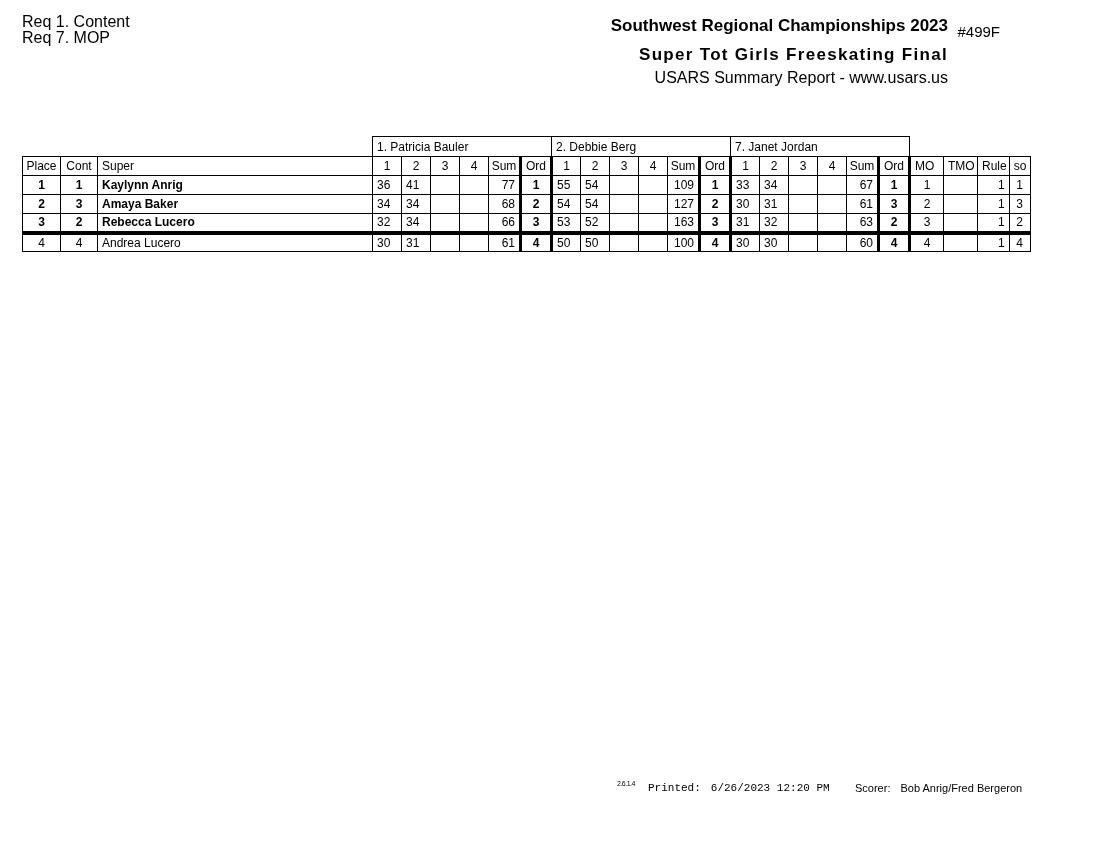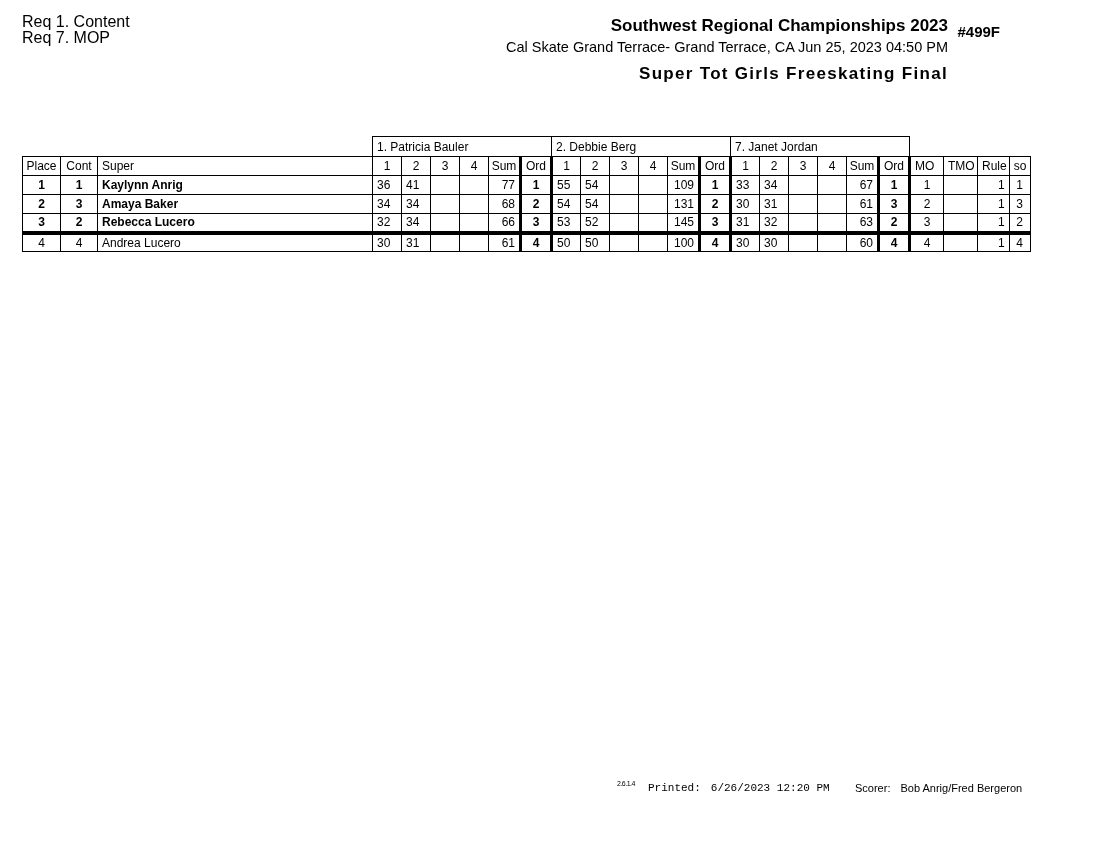--- a/index.html
+++ b/index.html
@@ -8,21 +8,21 @@
     position: relative;
     font-family: "Liberation Sans", sans-serif;
     color: #000;
     overflow: hidden;
   }
 
   
   .req-block { position: absolute; left: 22px; top: 14px; font-size: 16px; line-height: 16px; }
 
   
-  .heat-number { position: absolute; right: 100px; top: 23px; font-size: 15px; font-weight: bold; }
+  .heat-number { position: absolute; right: 100px; top: 23px; font-size: 15px; font-weight: normal; }
 
   
   .header-block { position: absolute; left: 0; top: 16px; width: 948px; text-align: right; }
   .title { font-size: 17px; font-weight: bold; }
   .venue { font-size: 14.5px; margin-top: 3px; }
   .event-title { font-size: 17px; font-weight: bold; letter-spacing: 1.3px; margin-top: 9px; }
   .report-title { font-size: 16px; margin-top: 4px; }
 
   
   .table-wrap { position: absolute; left: 22px; top: 136px; }
@@ -60,22 +60,22 @@
 
 <div class="req-block">
   <div>Req 1.  Content</div>
   <div>Req 7.  MOP</div>
 </div>
 
 <div class="heat-number">#499F</div>
 
 <div class="header-block">
   <div class="title">Southwest Regional Championships 2023</div>
-  <div class="venue">Cal Skate Grand Terrace- Grand Terrace, CA  Jun 25, 2023  04:50 PM</div>
   <div class="event-title">Super Tot Girls Freeskating Final</div>
+  <div class="report-title">USARS Summary Report - www.usars.us</div>
 </div>
 
 <div class="table-wrap">
   <table>
     <colgroup>
         <col style="width: 38px;">
         <col style="width: 37px;">
         <col style="width: 275px;">
         <col style="width: 29px;">
         <col style="width: 29px;">
@@ -171,21 +171,21 @@
           <td class="l">34</td>
           <td class="l">34</td>
           <td class="l"></td>
           <td class="l"></td>
           <td class="r">68</td>
           <td class="ord ordv">2</td>
           <td class="l">54</td>
           <td class="l">54</td>
           <td class="l"></td>
           <td class="l"></td>
-          <td class="r">131</td>
+          <td class="r">127</td>
           <td class="ord ordv">2</td>
           <td class="l">30</td>
           <td class="l">31</td>
           <td class="l"></td>
           <td class="l"></td>
           <td class="r">61</td>
           <td class="ord ordv">3</td>
           <td class="c">2</td>
           <td class="c"></td>
           <td class="r">1</td>
@@ -198,21 +198,21 @@
           <td class="l">32</td>
           <td class="l">34</td>
           <td class="l"></td>
           <td class="l"></td>
           <td class="r">66</td>
           <td class="ord ordv">3</td>
           <td class="l">53</td>
           <td class="l">52</td>
           <td class="l"></td>
           <td class="l"></td>
-          <td class="r">145</td>
+          <td class="r">163</td>
           <td class="ord ordv">3</td>
           <td class="l">31</td>
           <td class="l">32</td>
           <td class="l"></td>
           <td class="l"></td>
           <td class="r">63</td>
           <td class="ord ordv">2</td>
           <td class="c">3</td>
           <td class="c"></td>
           <td class="r">1</td>

